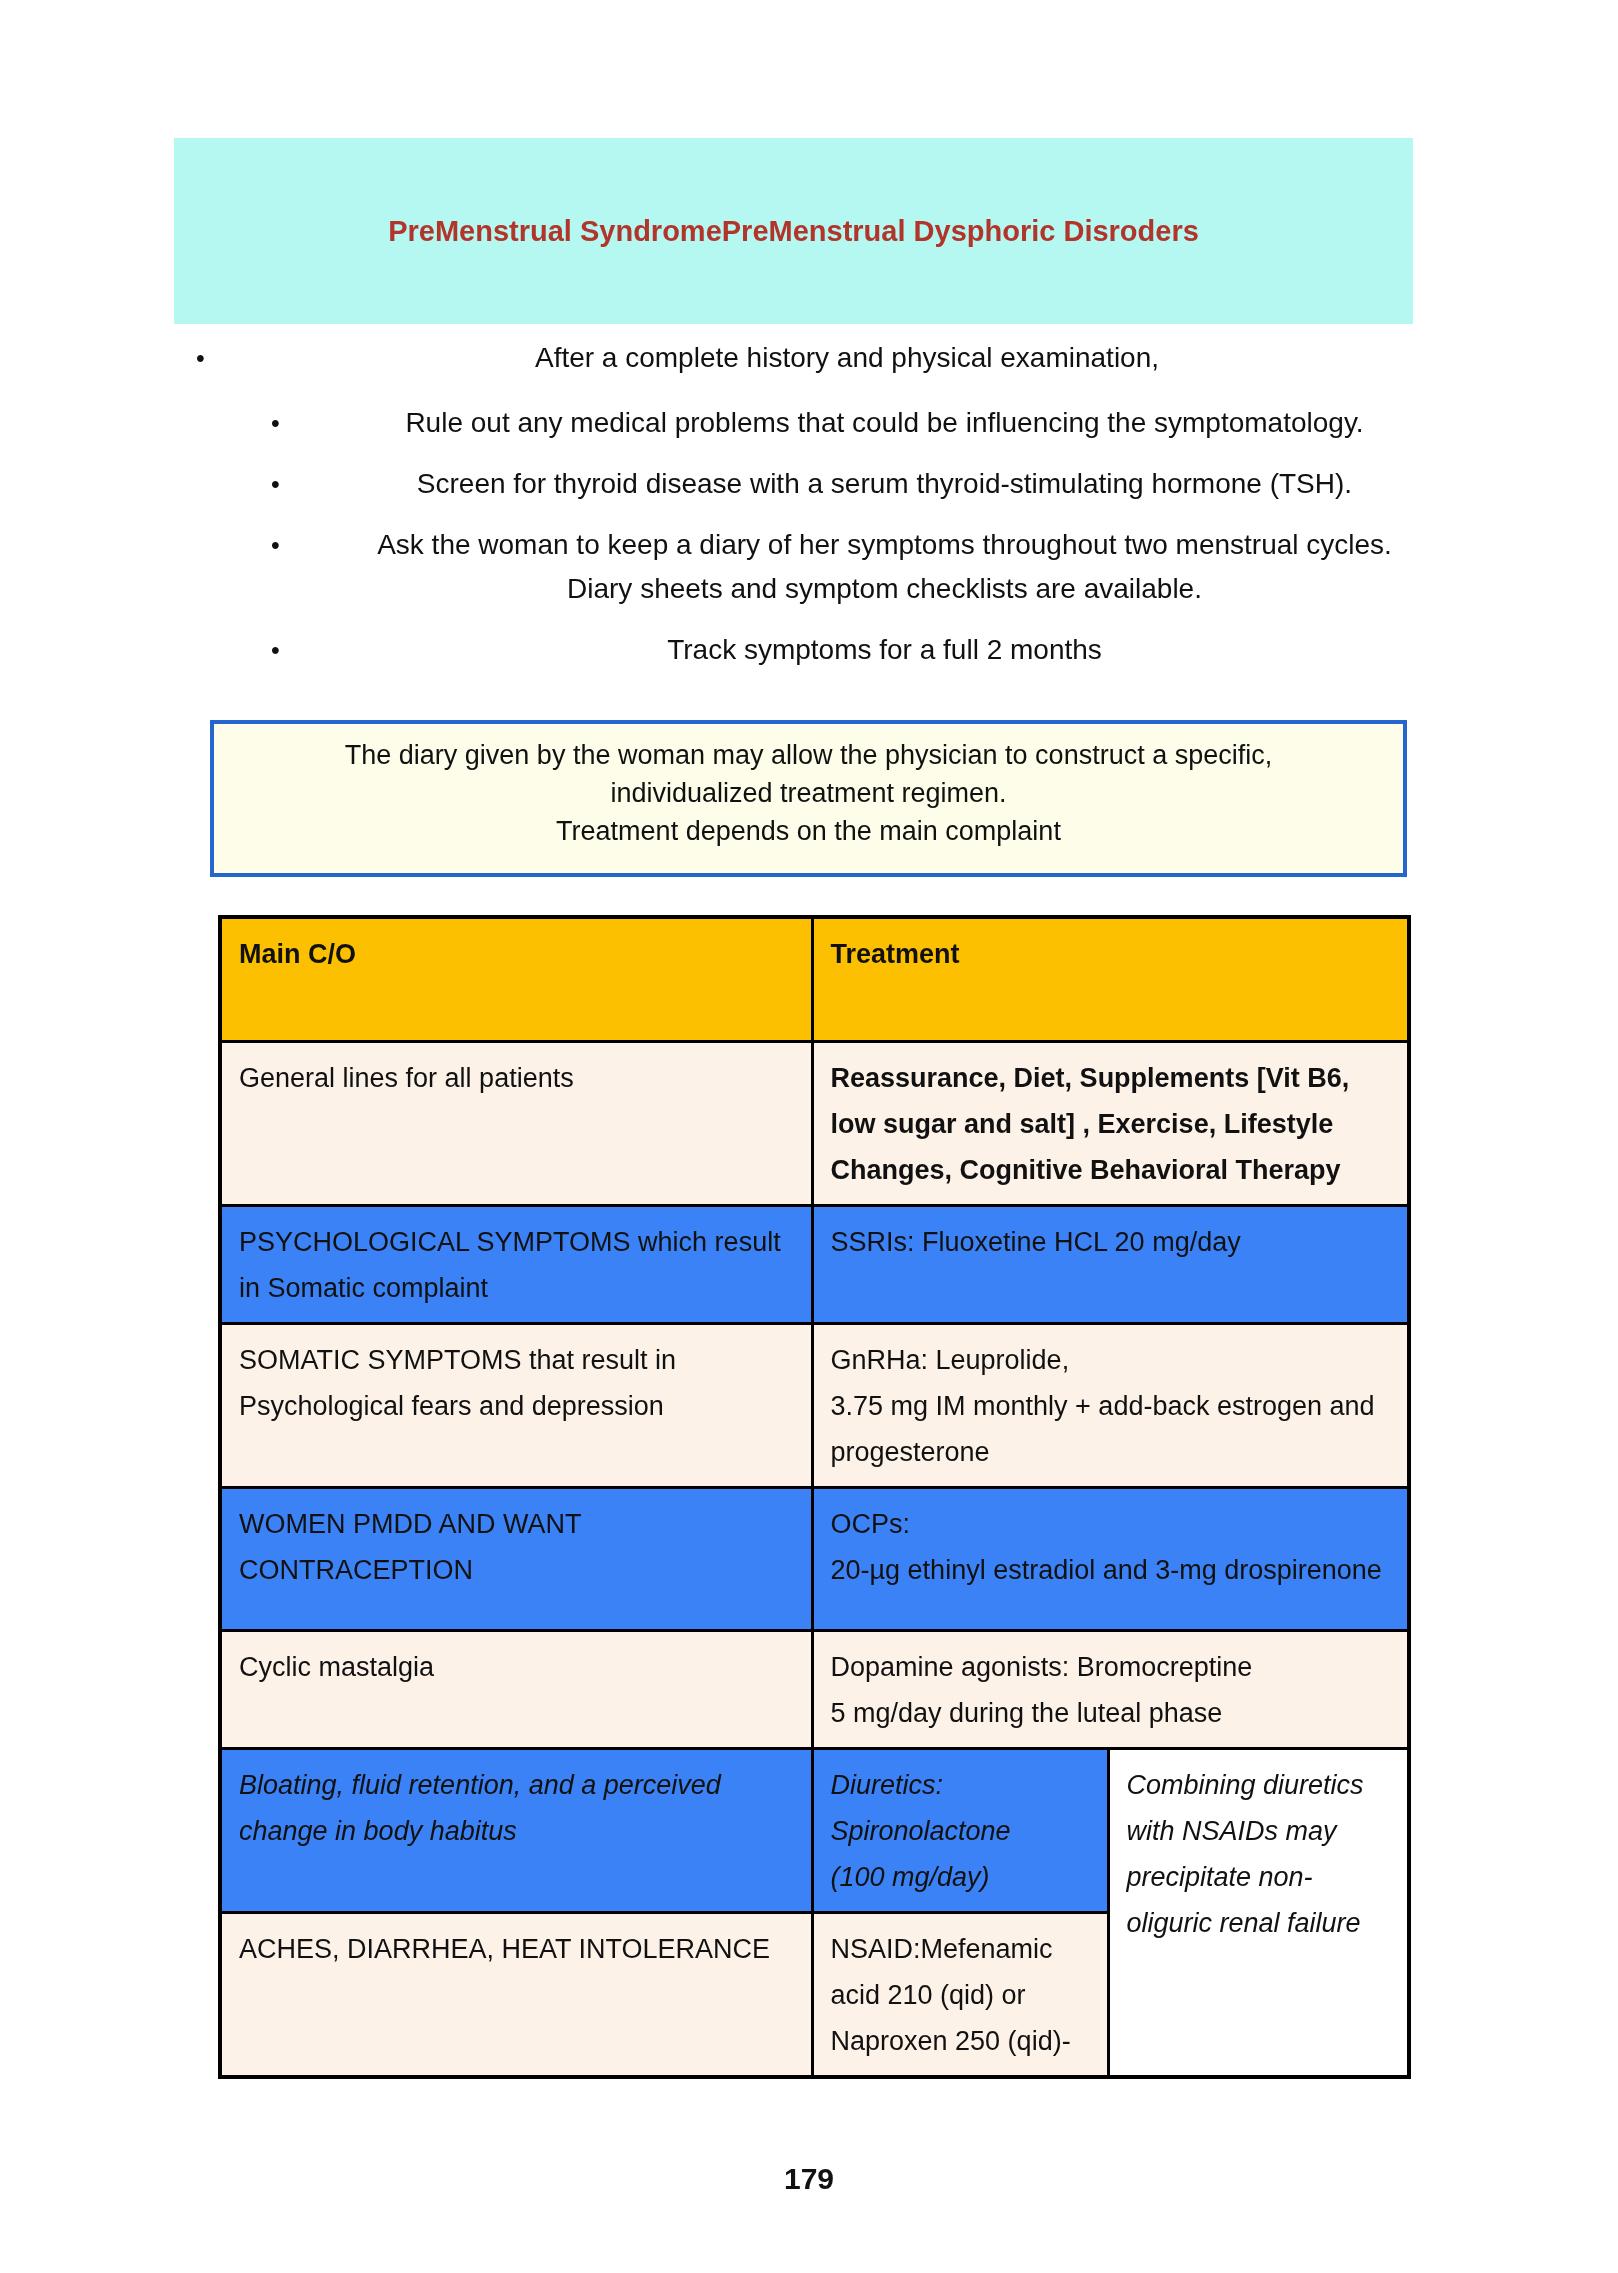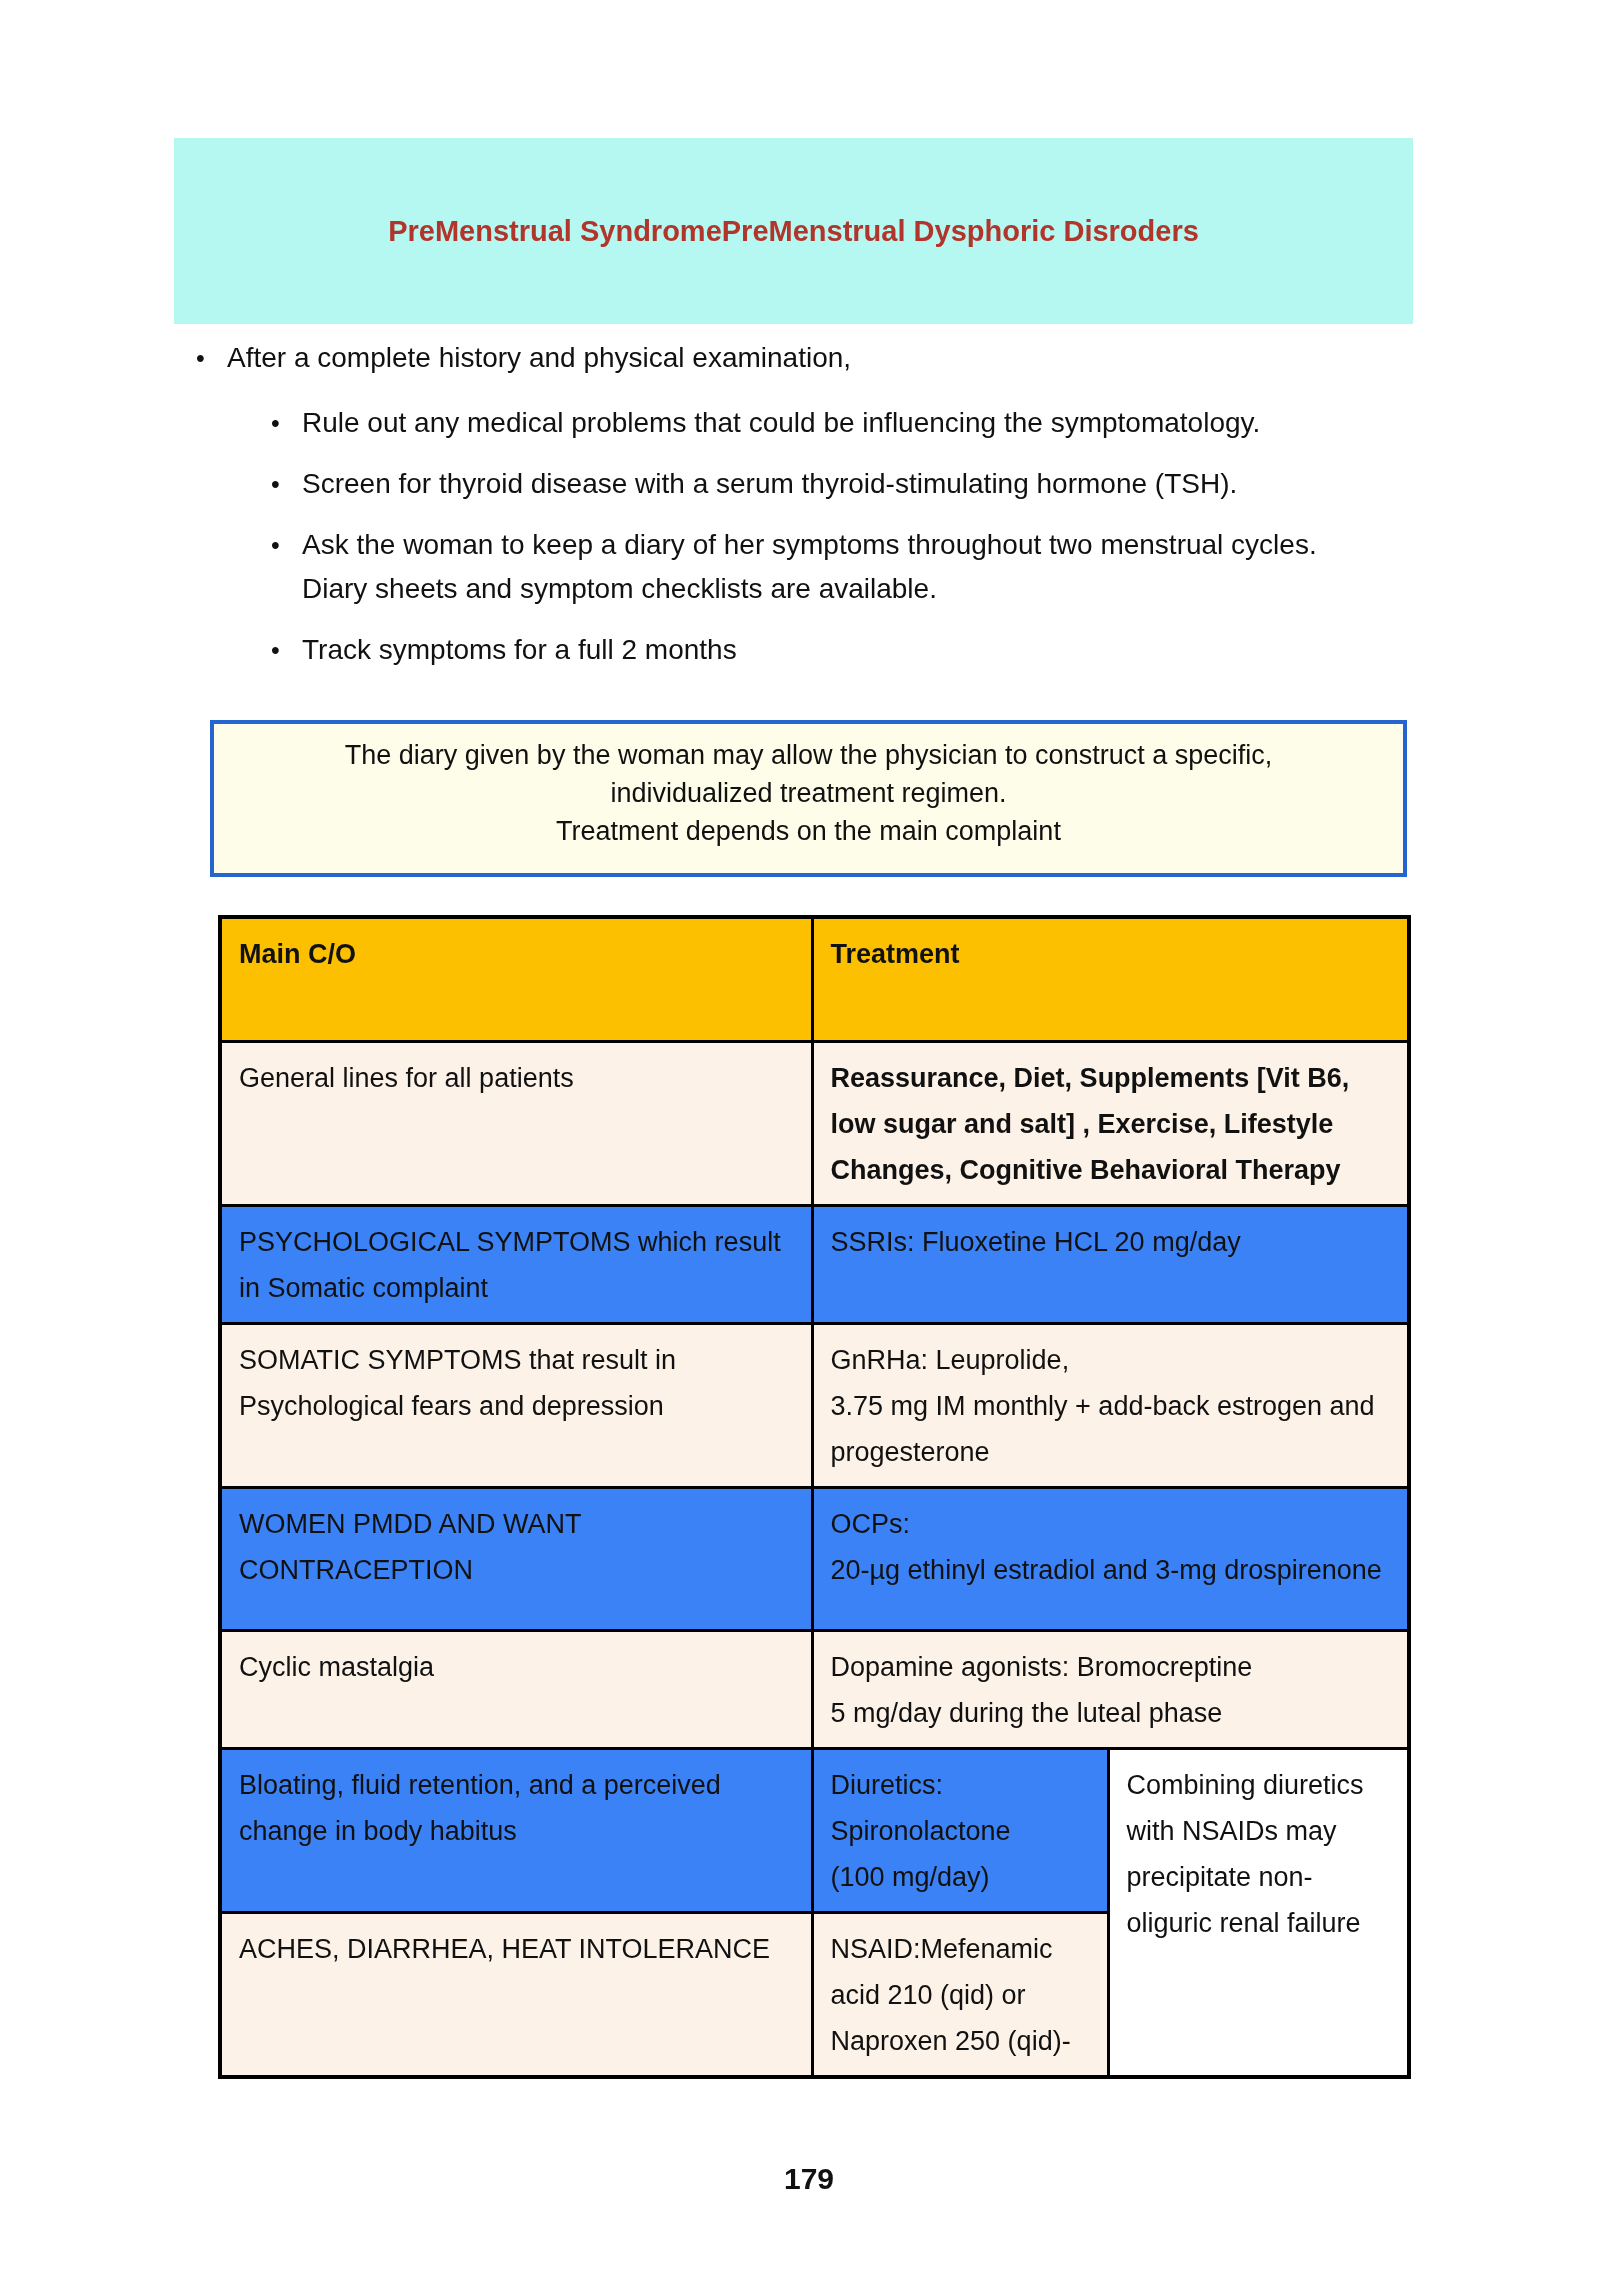--- a/index.html
+++ b/index.html
@@ -23,21 +23,21 @@
   .banner .line{
     color:#b2352b;font-size:29px;line-height:38px;font-weight:600;
   }
 
   
   .bullets{position:absolute;left:196px;top:336px;width:1271px;font-size:28px;line-height:44px;}
   .b-item{display:flex;align-items:flex-start;}
   .b-l1{margin-bottom:21px;}
   .b-l2{margin-left:75px;margin-bottom:17px;}
   .b-dot{width:31px;flex:0 0 31px;font-size:25px;}
-  .b-text{flex:1;}
+  .b-text{flex:1;text-align:center;}
 
   
   .note{
     position:absolute;left:210px;top:720px;width:1197px;height:157px;
     box-sizing:border-box;
     background:#fdfde9;border:4.8px solid #2465cf;
     text-align:center;font-size:27px;line-height:38px;
     padding-top:11.5px;
   }
 
@@ -55,21 +55,21 @@
   tr.hrow th{background:#fdc000;font-weight:700;height:98px;}
   tr.odd td{background:#fdf2e8;}
   tr.even td{background:#3b82f6;}
   td.white-cell{background:#ffffff !important;}
   .bold{font-weight:700;}
   tr.r1{height:151px;}
   tr.r2{height:103px;}
   tr.r3{height:151px;}
   tr.r4{height:143px;}
   tr.r5{height:105px;}
-  tr.r6{height:153px;}
+  tr.r6{height:153px;font-style:italic;}
   tr.r7{height:155px;}
 
   
   .page-number{
     position:absolute;left:0;top:2162px;width:100%;
     text-align:center;font-size:30px;font-weight:700;
   }
 </style>
 </head>
 <body>

